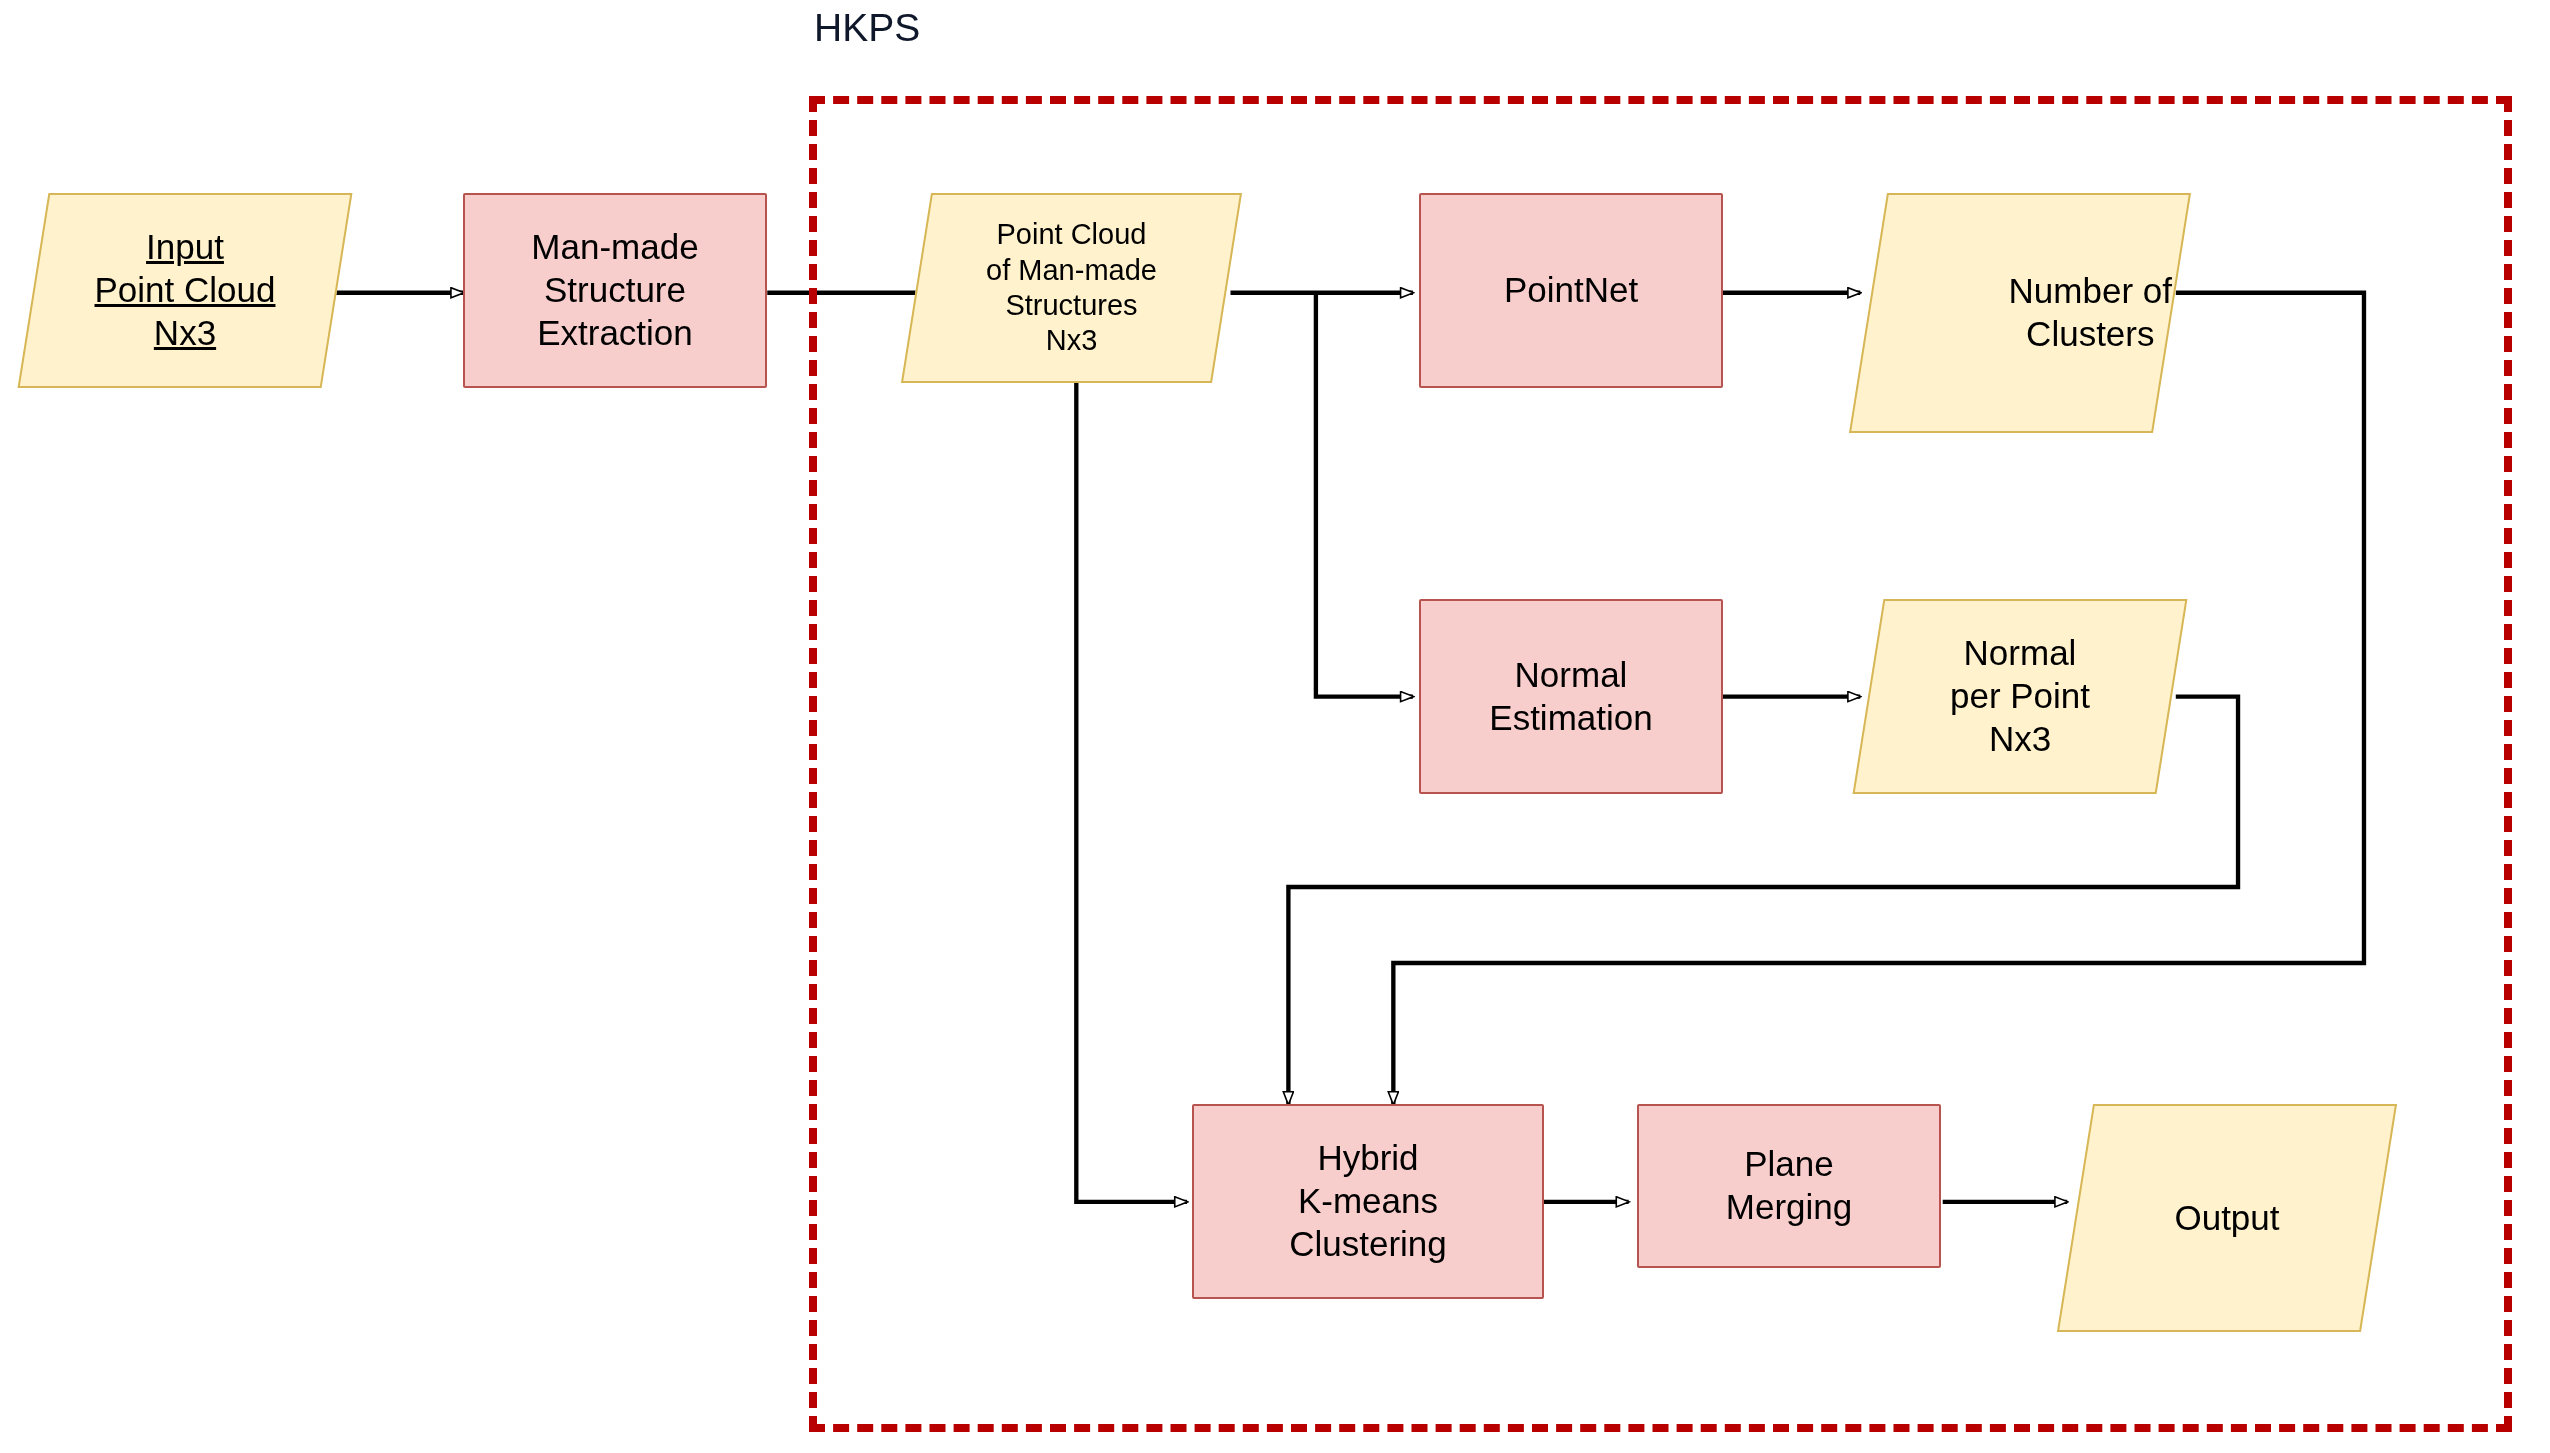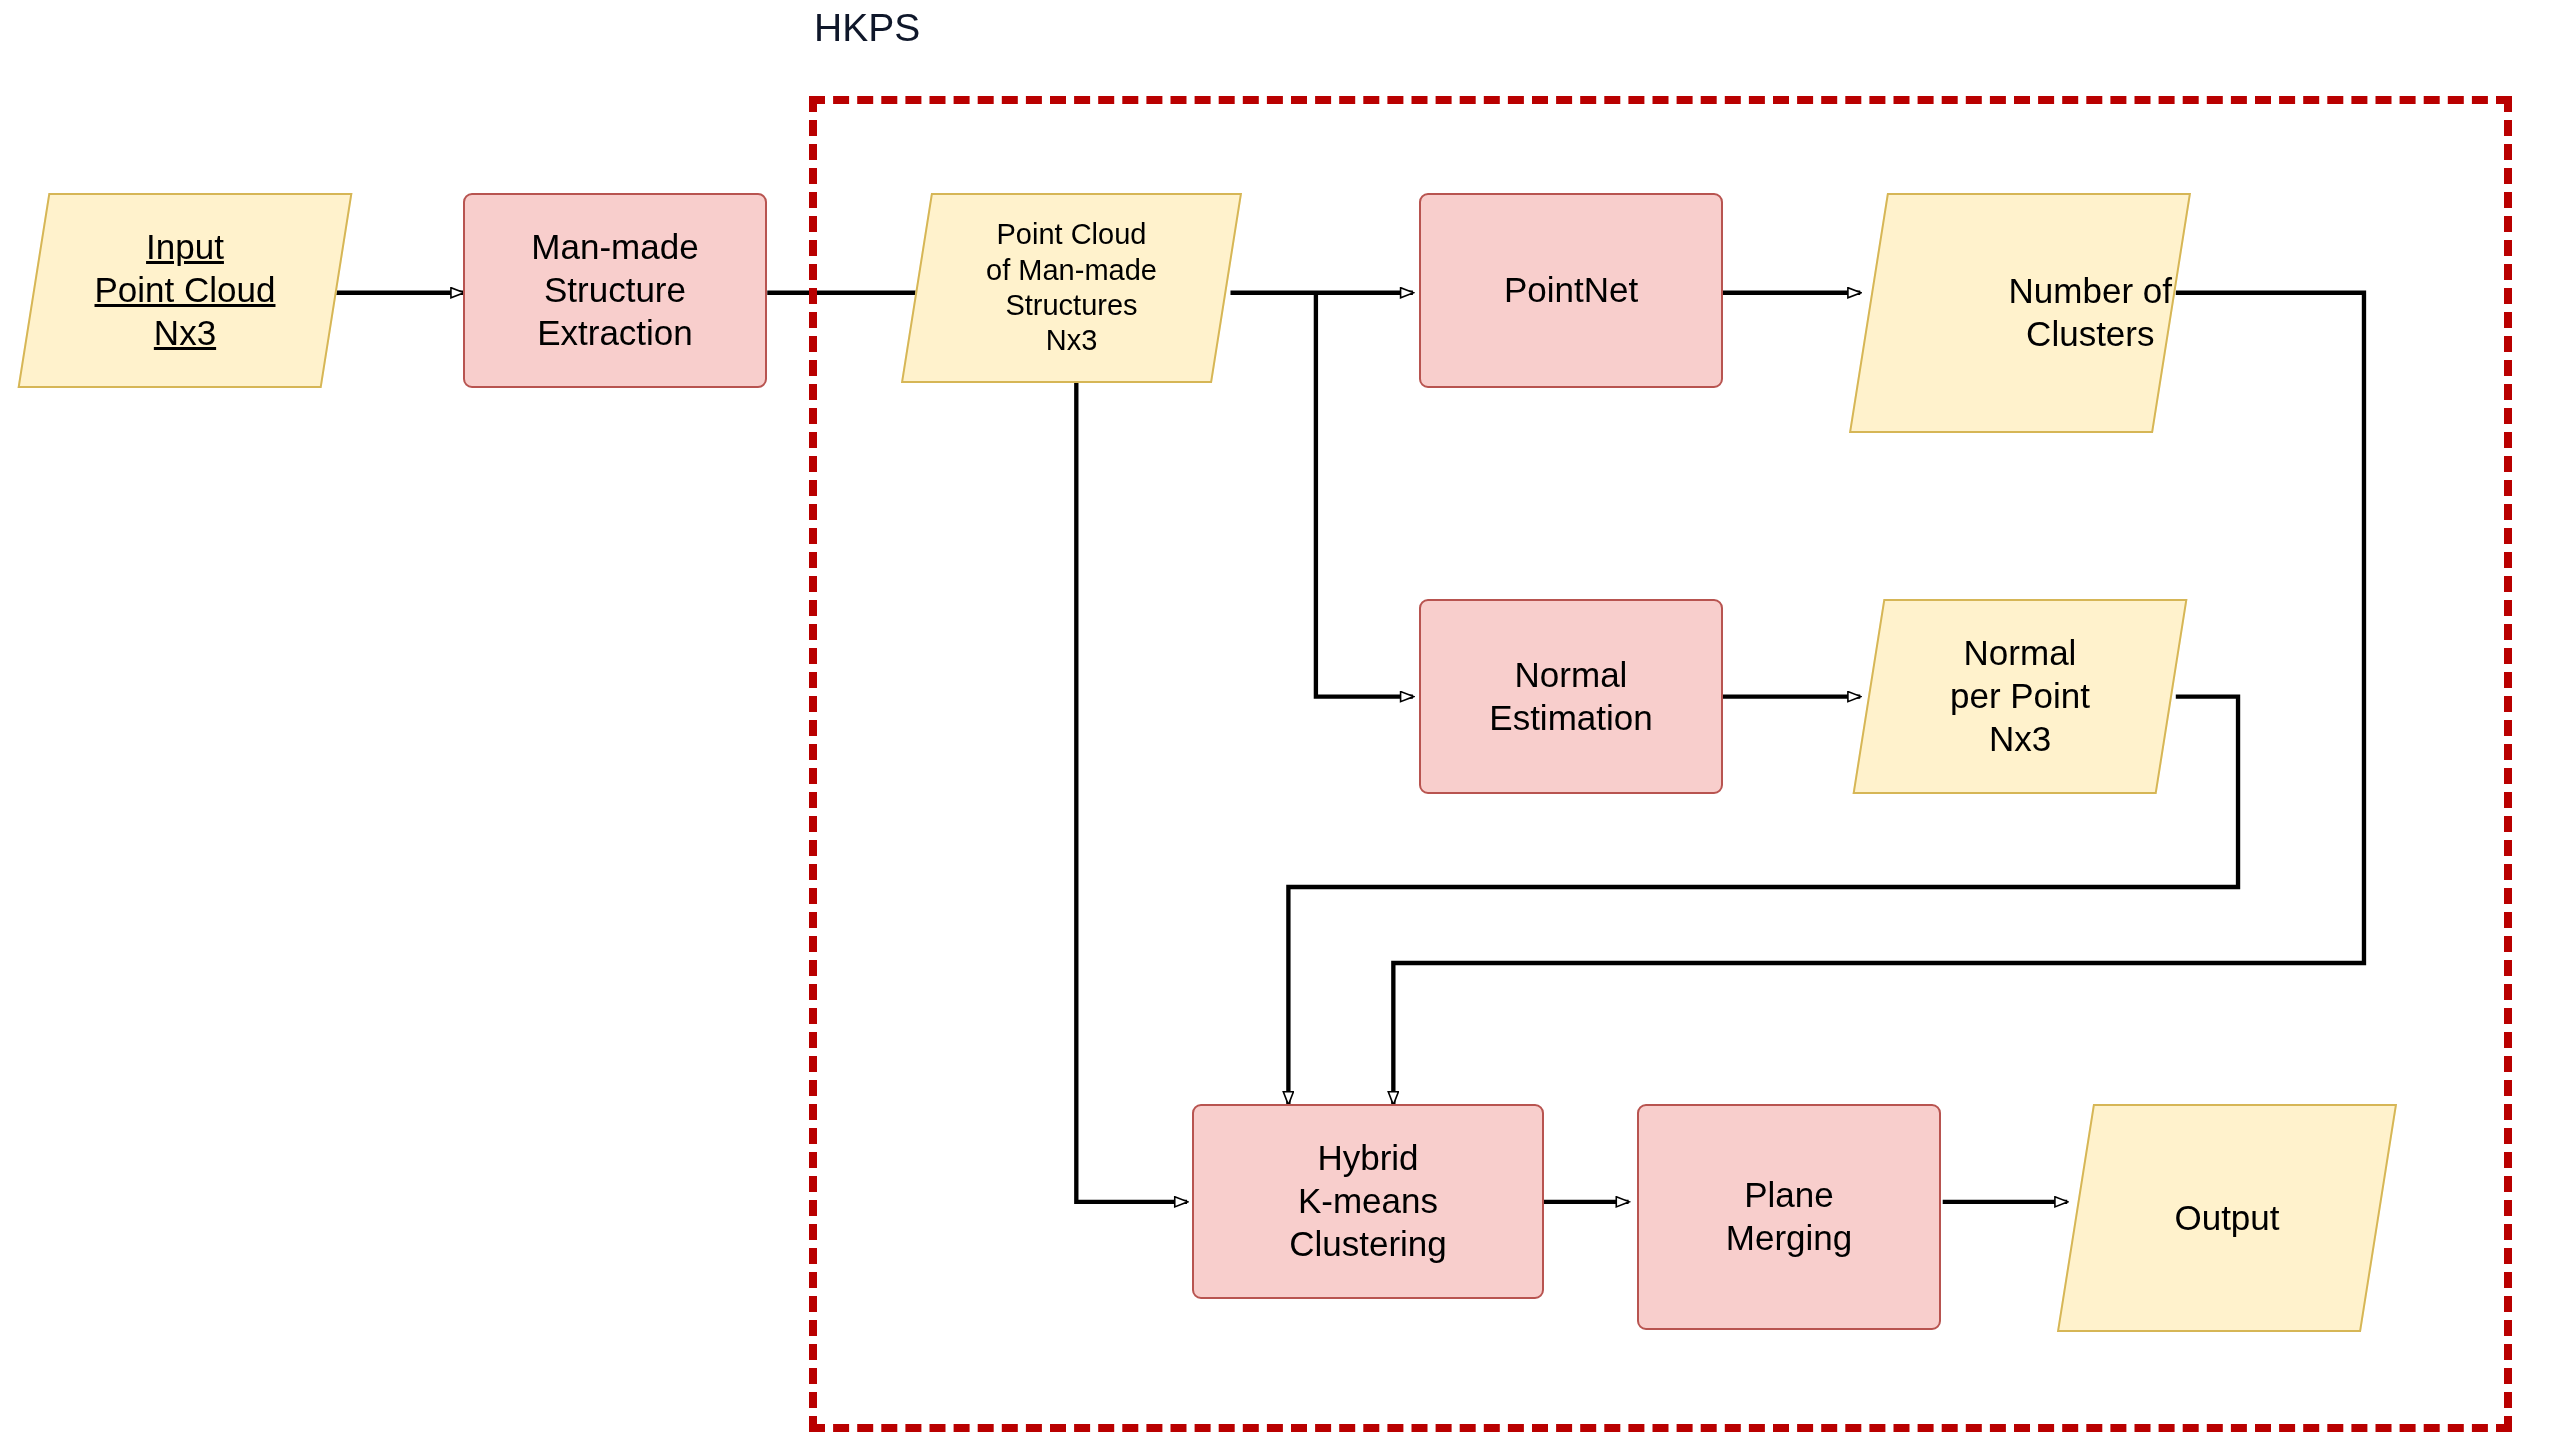--- a/index.html
+++ b/index.html
@@ -38,21 +38,21 @@
     z-index: 5;
   }
   .node .node-label {
     display: block;
     white-space: pre-line;
   }
   
   .node.process {
     background: #f8cecc;
     border: 2.2px solid #b85450;
-    border-radius: 9px;
+    border-radius: 2px;
   }
   
   .node.data {
     background: transparent;
     border: none;
   }
   .node.data .skin {
     position: absolute;
     left: 0; top: 0; right: 0; bottom: 0;
     background: #fff2cc;
@@ -170,21 +170,21 @@
 per Point
 Nx3</span>
   </div>
 
   <div class="node process fs-48" style="left:1192px; top:1104px; width:352px; height:195px;">
     <span class="node-label">Hybrid
 K-means
 Clustering</span>
   </div>
 
-  <div class="node process fs-48" style="left:1637px; top:1104px; width:304px; height:226px;">
+  <div class="node process fs-48" style="left:1637px; top:1104px; width:304px; height:164px;">
     <span class="node-label">Plane
 Merging</span>
   </div>
 
   <div class="node data fs-48" style="left:2075px; top:1104px; width:304px; height:228px;">
     <span class="skin"></span>
     <span class="node-label">Output</span>
   </div>
 
 </div>

